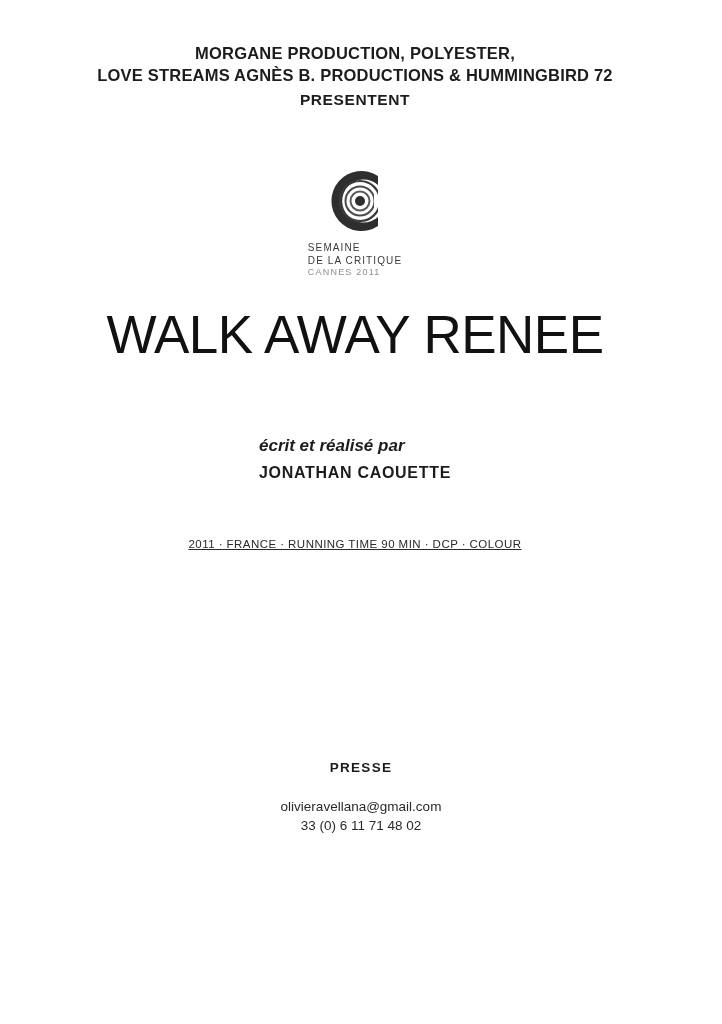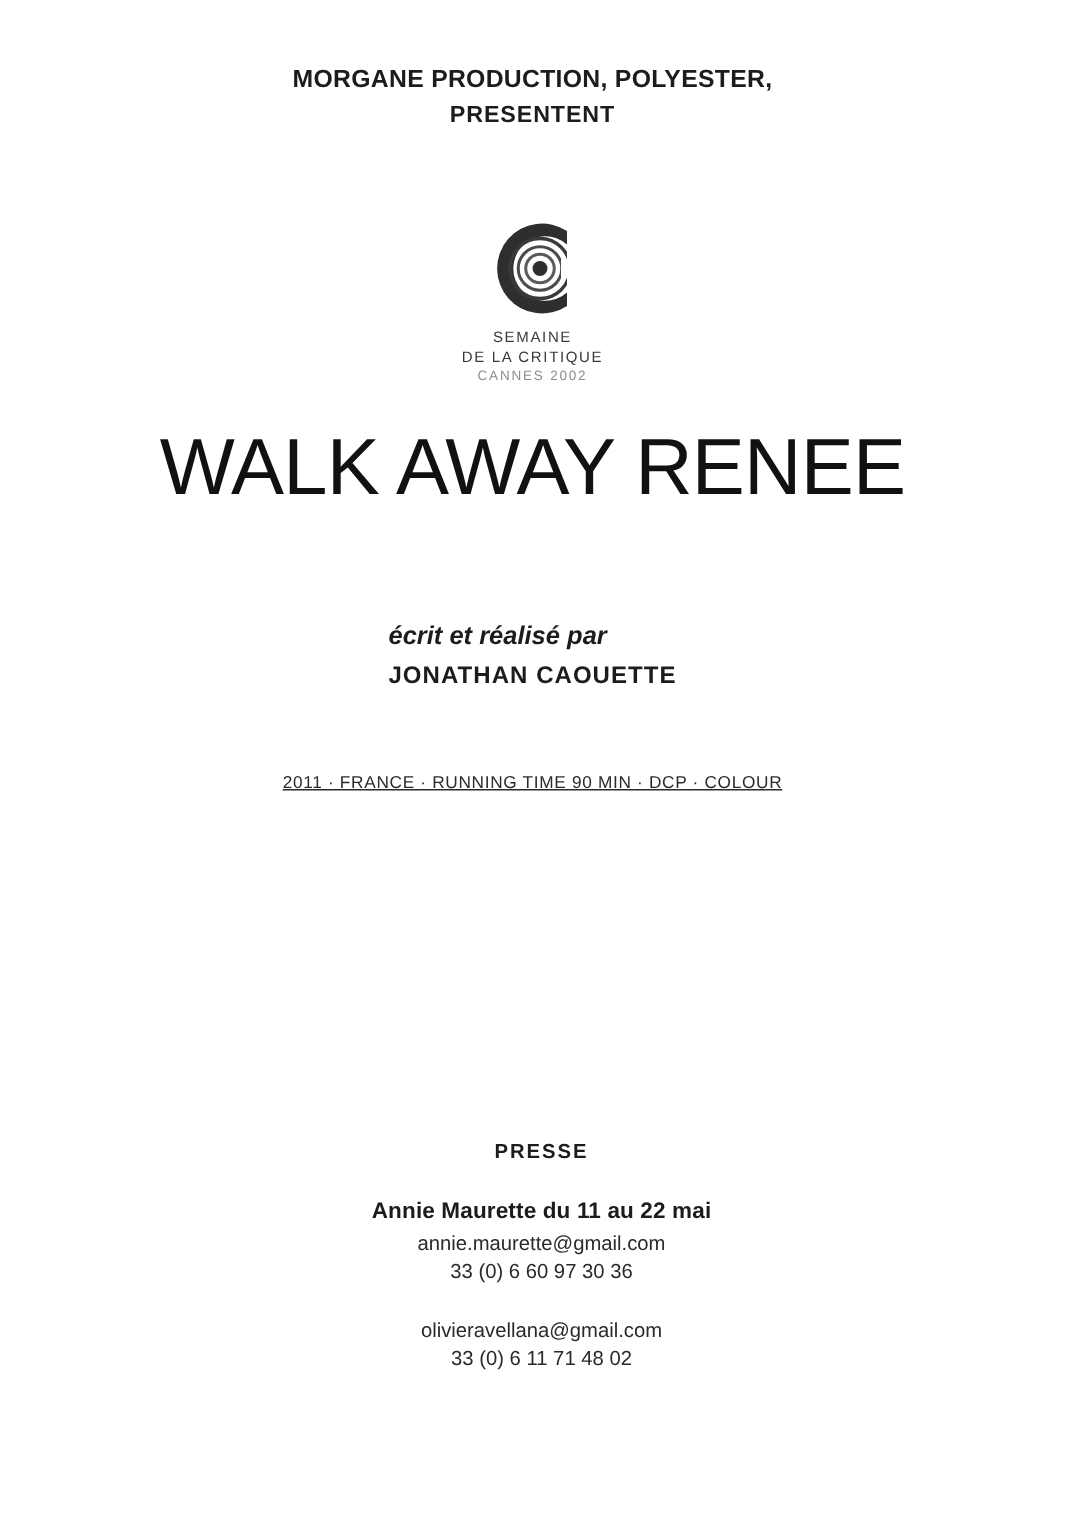--- a/index.html
+++ b/index.html
@@ -50,21 +50,21 @@
     flex-direction: column;
     align-items: center;
   }
   .logo-mark {
     width: 78px;
     height: 78px;
     position: relative;
   }
   .logo-caption {
     margin-top: 2px;
-    text-align: center;
+    text-align: left;
     font-size: 10px;
     letter-spacing: 1.1px;
     line-height: 1.25;
     color: #3a3a3a;
   }
   .logo-caption .sub {
     color: #8e8e8e;
     font-size: 9px;
     letter-spacing: 1.2px;
   }
@@ -143,20 +143,21 @@
     color: #2a2a2a;
   }
 </style>
 </head>
 <body>
 
 <div class="page">
 
   <div class="presenters">
     <span class="line1">MORGANE PRODUCTION, POLYESTER,</span>
+    <span class="line2">LOVE STREAMS AGNÈS B. PRODUCTIONS &amp; HUMMINGBIRD 72</span>
     <span class="line3">PRESENTENT</span>
   </div>
 
   <div class="logo-wrap">
     <div class="logo-mark">
       <svg width="78" height="78" viewBox="0 0 78 78" aria-hidden="true">
 
         <path d="M62 14 A30 30 0 1 0 62 64 L62 55 A21.5 21.5 0 1 1 62 23 Z" fill="#2e2e2e"></path>
 
         <circle cx="44" cy="39" r="20" fill="none" stroke="#3a3a3a" stroke-width="2.2"></circle>
@@ -164,41 +165,36 @@
         <circle cx="44" cy="39" r="9.5" fill="none" stroke="#5a5a5a" stroke-width="2"></circle>
         <circle cx="44" cy="39" r="5" fill="#2e2e2e"></circle>
 
         <rect x="58" y="33" width="22" height="12" fill="#ffffff"></rect>
         <path d="M62 14 L70 14 L70 64 L62 64 Z" fill="#ffffff"></path>
       </svg>
     </div>
     <div class="logo-caption">
       <div>SEMAINE</div>
       <div>DE LA CRITIQUE</div>
-      <div class="sub">CANNES 2002</div>
+      <div class="sub">CANNES 2011</div>
     </div>
   </div>
 
   <h1 class="film-title">WALK AWAY RENEE</h1>
 
   <div class="credits">
     <div class="written-by">écrit et réalisé par</div>
     <div class="director">JONATHAN CAOUETTE</div>
   </div>
 
   <div class="tech-line">2011 · FRANCE · RUNNING TIME 90 MIN · DCP · COLOUR</div>
 
   <div class="press-block">
     <div class="press-heading">PRESSE</div>
 
-    <div class="contact">
-      <div class="name">Annie Maurette du 11 au 22 mai</div>
-      <div class="email">annie.maurette@gmail.com</div>
-      <div class="phone">33 (0) 6 60 97 30 36</div>
-    </div>
 
     <div class="contact">
       <div class="email">olivieravellana@gmail.com</div>
       <div class="phone">33 (0) 6 11 71 48 02</div>
     </div>
   </div>
 
 </div>
 
 </body></html>

